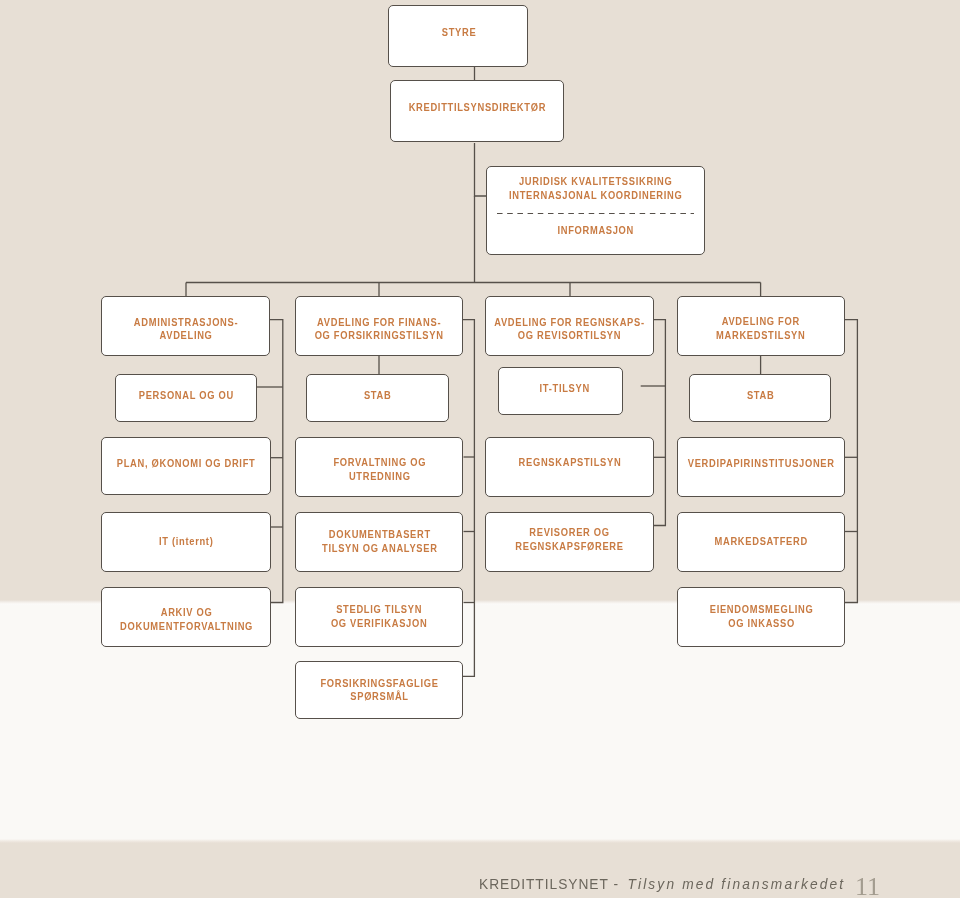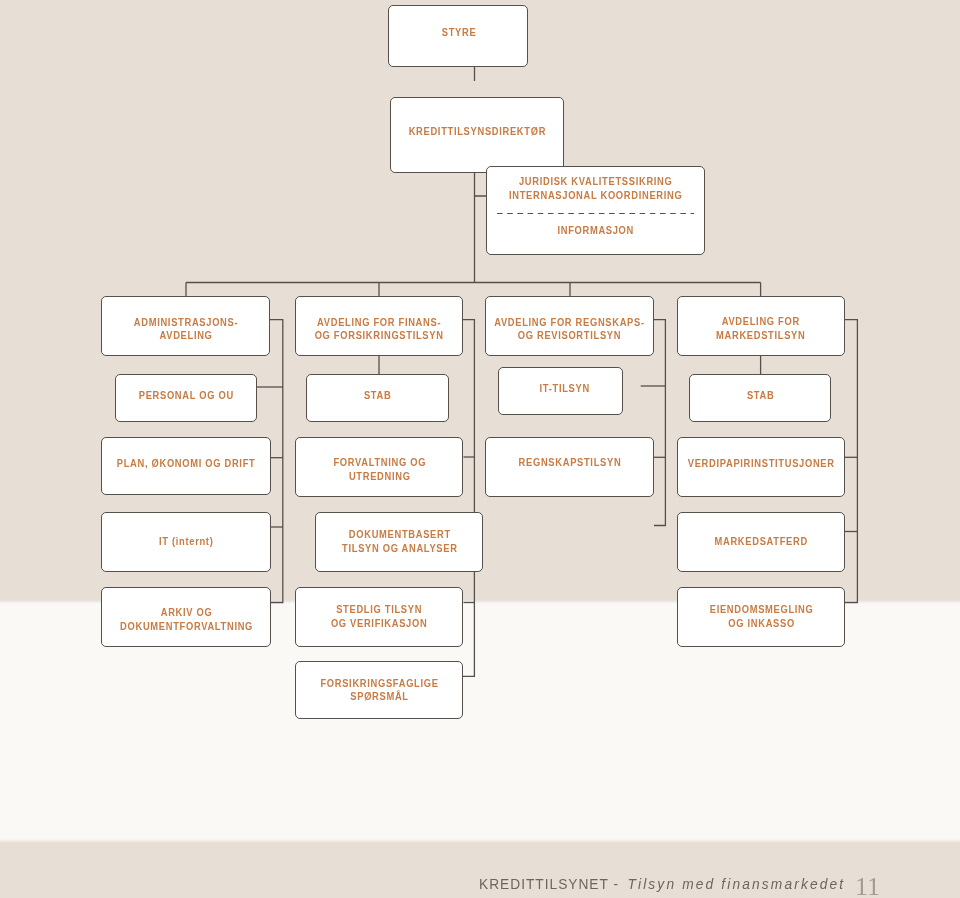--- a/index.html
+++ b/index.html
@@ -94,21 +94,21 @@
     <polyline points="845,457.3 857.4,457.3" fill="none" stroke="#56504a" stroke-width="1.3"></polyline>
     <polyline points="845,531.5 857.4,531.5" fill="none" stroke="#56504a" stroke-width="1.3"></polyline>
   </svg>
 
 <div id="chart">
     <div class="node" id="node-styre" style="left: 388.3px; top: 5px; width: 140px; height: 61.8px;">
       <div class="node-body" style="transform: translateY(-3px);">
         <span>STYRE</span>
       </div>
     </div>
-    <div class="node" id="node-direktor" style="left: 389.5px; top: 97px; width: 174.5px; height: 76px;">
+    <div class="node" id="node-direktor" style="left: 389.5px; top: 80px; width: 174.5px; height: 62px;">
       <div class="node-body" style="transform: translateY(-3px);">
         <span>KREDITTILSYNSDIREKTØR</span>
       </div>
     </div>
     <div class="node" id="node-juridisk" style="left: 486.2px; top: 166px; width: 218.8px; height: 89px;">
       <div class="node-body">
         <span>JURIDISK KVALITETSSIKRING</span>
         <span>INTERNASJONAL KOORDINERING</span>
         <div class="node-divider"></div>
         <span>INFORMASJON</span>
@@ -163,21 +163,21 @@
       <div class="node-body" style="transform: translateY(-2.5px);">
         <span>STAB</span>
       </div>
     </div>
     <div class="node" id="node-forvaltning" style="left: 294.9px; top: 436.8px; width: 168.6px; height: 59.8px;">
       <div class="node-body" style="transform: translateY(3px);">
         <span>FORVALTNING OG</span>
         <span>UTREDNING</span>
       </div>
     </div>
-    <div class="node" id="node-dokument" style="left: 294.9px; top: 511.7px; width: 168.6px; height: 60.2px; margin-left: 20px;">
+    <div class="node" id="node-dokument" style="left: 294.9px; top: 511.7px; width: 168.6px; height: 60.2px;">
       <div class="node-body">
         <span>DOKUMENTBASERT</span>
         <span>TILSYN OG ANALYSER</span>
       </div>
     </div>
     <div class="node" id="node-stedlig" style="left: 294.9px; top: 586.8px; width: 168.6px; height: 59.8px;">
       <div class="node-body">
         <span>STEDLIG TILSYN</span>
         <span>OG VERIFIKASJON</span>
       </div>
@@ -189,20 +189,26 @@
       </div>
     </div>
     <div class="node" id="node-ittilsyn" style="left: 497.9px; top: 367px; width: 125px; height: 47.7px; padding-left: 7px;">
       <div class="node-body" style="transform: translateY(-2.5px);">
         <span>IT-TILSYN</span>
       </div>
     </div>
     <div class="node" id="node-regnskapstilsyn" style="left: 485px; top: 436.8px; width: 169px; height: 59.8px;">
       <div class="node-body" style="transform: translateY(-4px);">
         <span>REGNSKAPSTILSYN</span>
+      </div>
+    </div>
+    <div class="node" id="node-revisorer" style="left: 485px; top: 511.7px; width: 169px; height: 60.2px;">
+      <div class="node-body" style="transform: translateY(-2.5px);">
+        <span>REVISORER OG</span>
+        <span>REGNSKAPSFØRERE</span>
       </div>
     </div>
     <div class="node" id="node-stab2" style="left: 688.8px; top: 374.3px; width: 142.2px; height: 47.7px;">
       <div class="node-body" style="transform: translateY(-2.5px);">
         <span>STAB</span>
       </div>
     </div>
     <div class="node" id="node-verdipapir" style="left: 676.5px; top: 436.9px; width: 168.6px; height: 59.8px;">
       <div class="node-body" style="transform: translateY(-3px);">
         <span>VERDIPAPIRINSTITUSJONER</span>

